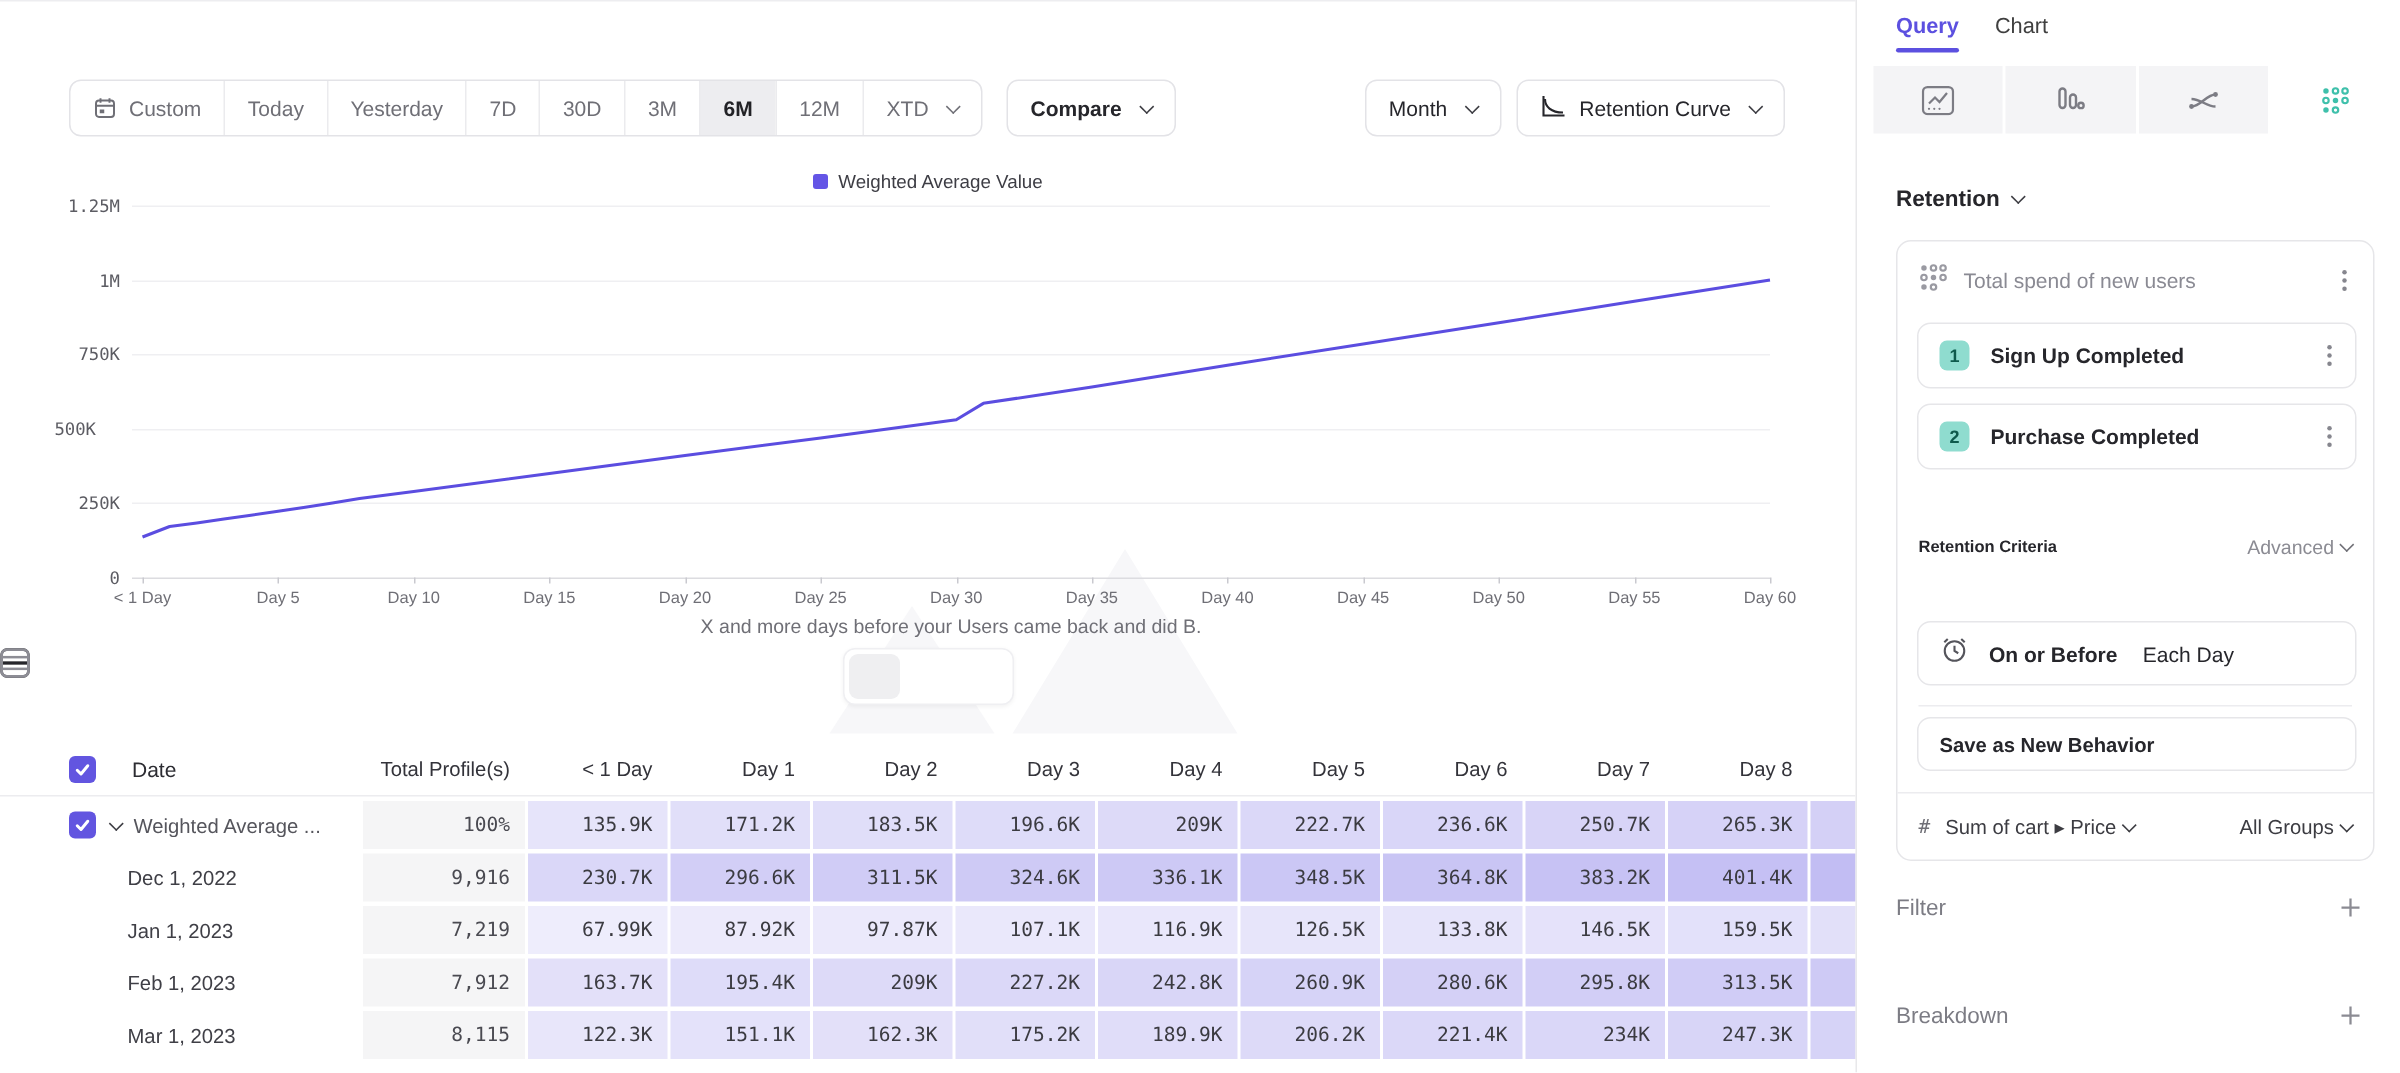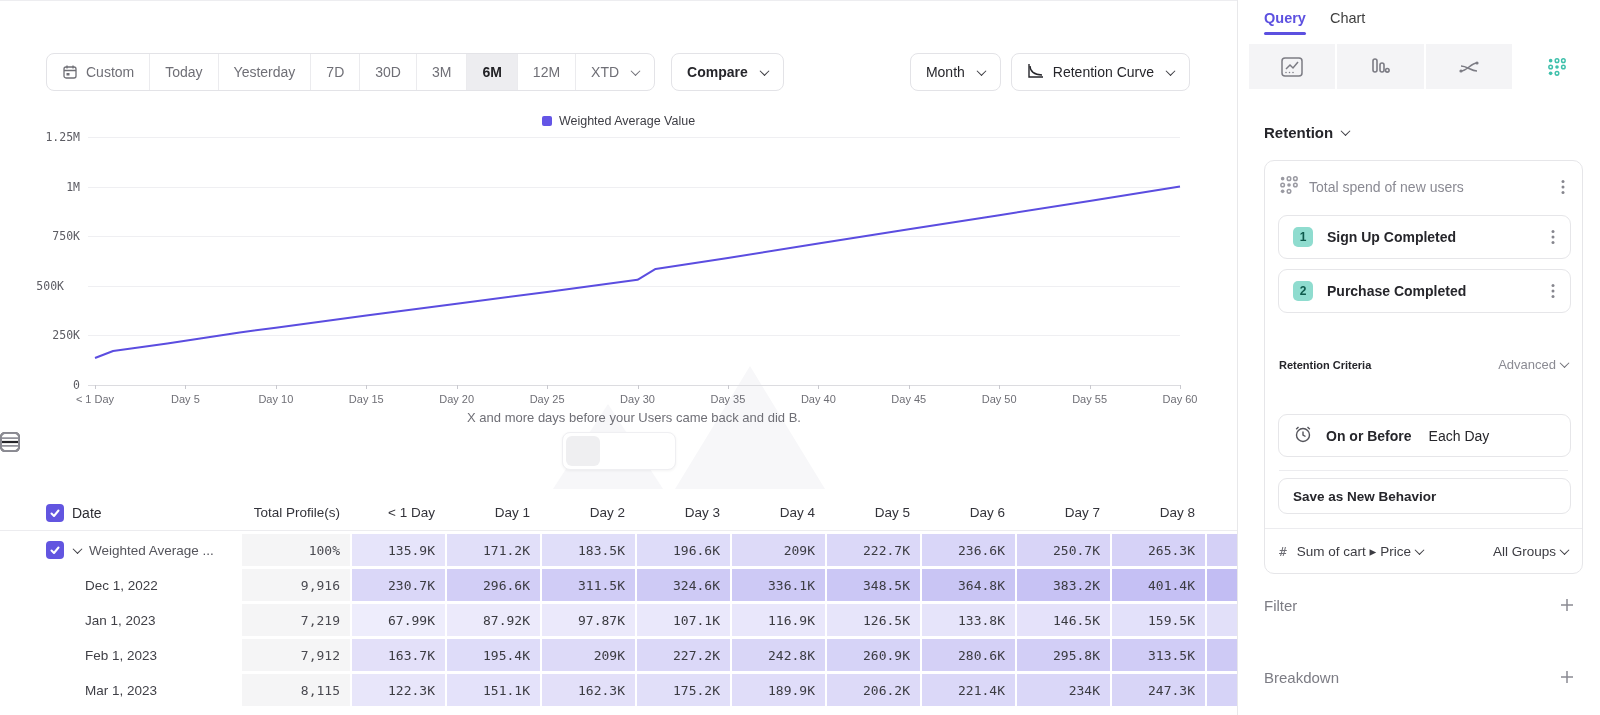--- a/index.html
+++ b/index.html
@@ -45,21 +45,21 @@
   .vt-box { display:flex; gap:2px; background:#fff; border:1px solid #efeff2; border-radius:8px; padding:3px;
     box-shadow:0 1px 3px rgba(0,0,0,0.05); }
   .vt-btn { width:34px; height:30px; display:flex; align-items:center; justify-content:center; border-radius:6px; cursor:pointer; }
   .vt-btn.active { background:#efeff1; }
 
   
   .table { position:absolute; top:495px; left:0; width:1237px; }
   .trow, .thead { display:grid; grid-template-columns:240px 108px repeat(9,93px) 56px; column-gap:2px; align-items:center; }
   .thead { height:36px; border-bottom:1px solid #ececef; margin-bottom:3px; }
   .trow { height:32px; margin-bottom:3px; }
-  .th { font-size:13.5px; color:#33333a; font-weight:500; text-align:right; padding-right:10px; }
+  .th { font-size:13.5px; color:#33333a; font-weight:500; text-align:right; padding-right:10px;gap:16px; }
   .th.c-date, .td.c-date { text-align:left; padding-right:0; display:flex; align-items:center; }
   .th.c-date { font-size:14px; color:#2c2c32; }
   .checkbox { width:18px; height:18px; border-radius:4px; margin-left:46px; margin-right:8px;
     display:flex; align-items:center; justify-content:center; flex:none; cursor:pointer; }
   .row-chev { margin:0 8px 0 2px; }
   .row-label { font-size:13.5px; color:#55555c; white-space:nowrap; overflow:hidden; }
   .date-label { margin-left:85px; font-size:13.5px; color:#3f3f46; }
   .td.num { height:32px; display:flex; align-items:center; justify-content:flex-end; padding-right:10px;
     font-family:"DejaVu Sans Mono", monospace; font-size:13px; color:#3b3b41; }
   .td.profiles { background:#f5f5f6; color:#4a4a51; }

